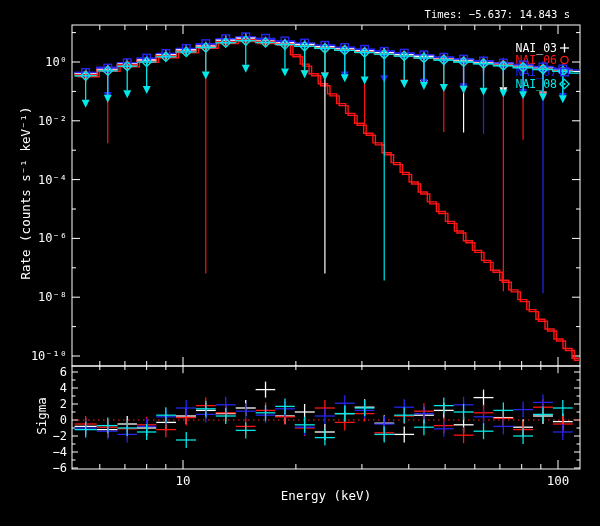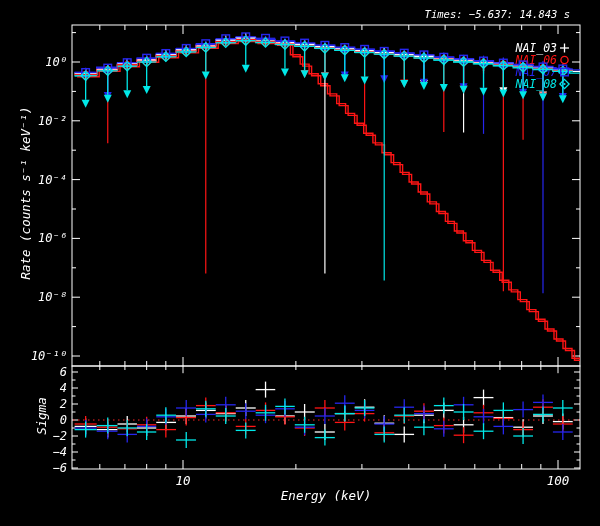--- a/index.html
+++ b/index.html
@@ -1,17 +1,17 @@
 <!DOCTYPE html>
 <html><head>
 <meta charset="utf-8">
 <style>
   html,body{margin:0;padding:0;background:#000;}
   #app{position:relative;width:600px;height:526px;background:#000;overflow:hidden;
-       font-family:"DejaVu Sans Mono", monospace;font-style:italic;}
+       font-family:"DejaVu Sans Mono", monospace;}
   svg{position:absolute;left:0;top:0;}
   text{font-family:"DejaVu Sans Mono", monospace;}
 </style>
 </head>
 <body>
 
 <div id="app">
   <svg id="plot" width="600" height="526" viewBox="0 0 600 526">
     <defs>
       <clipPath id="clip-main">

